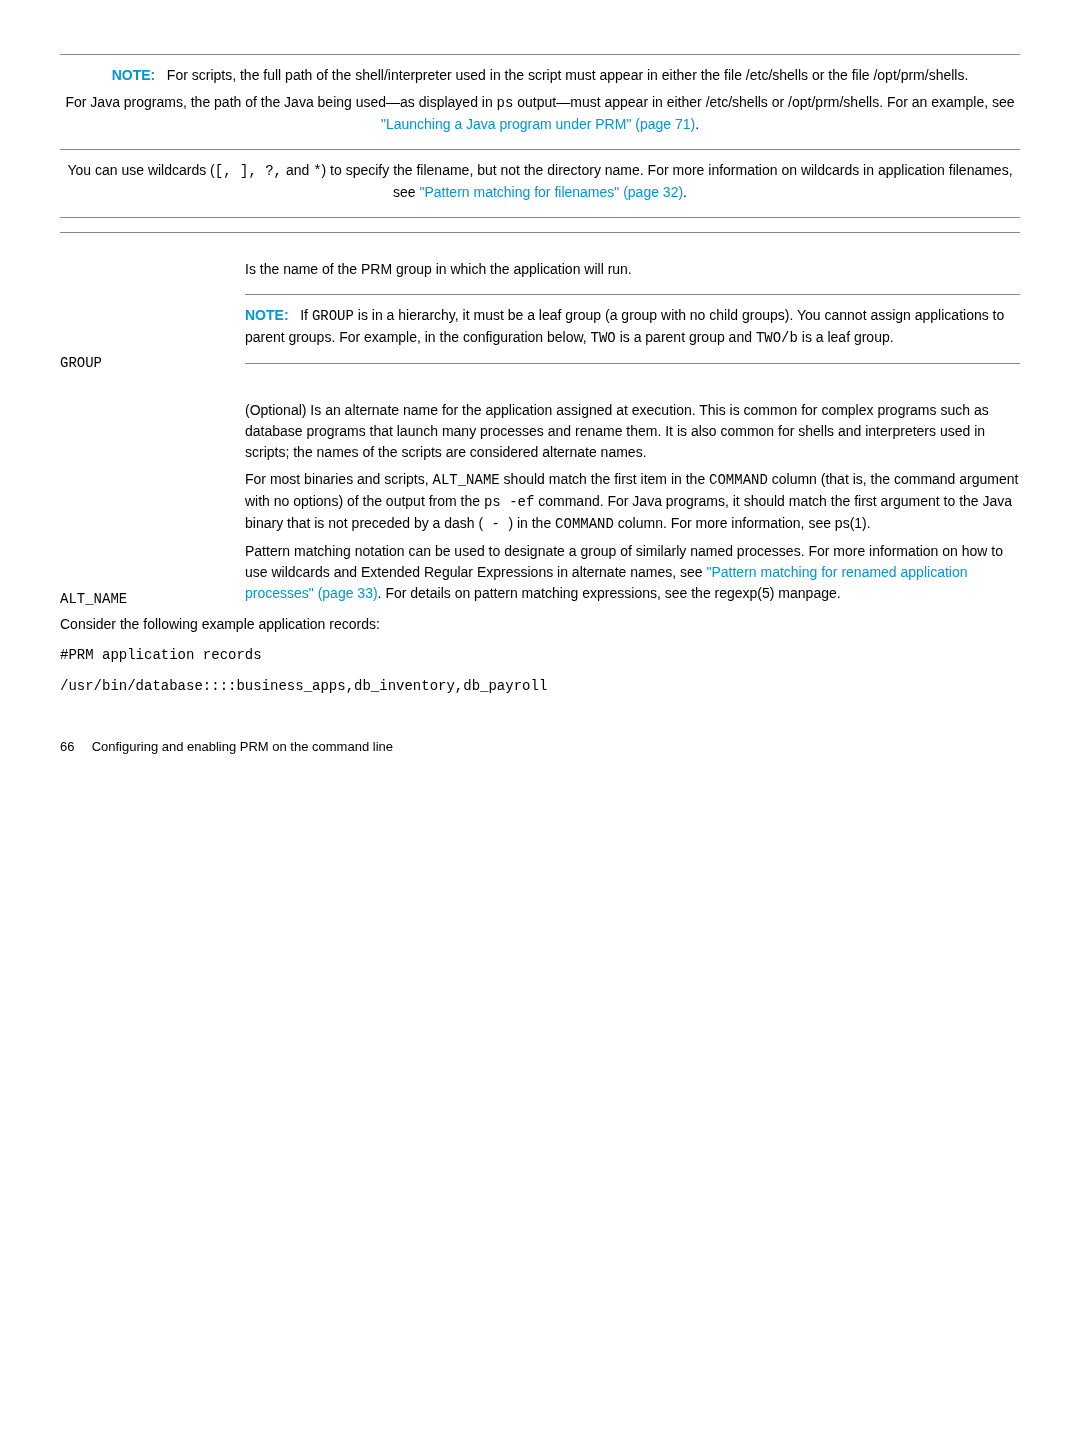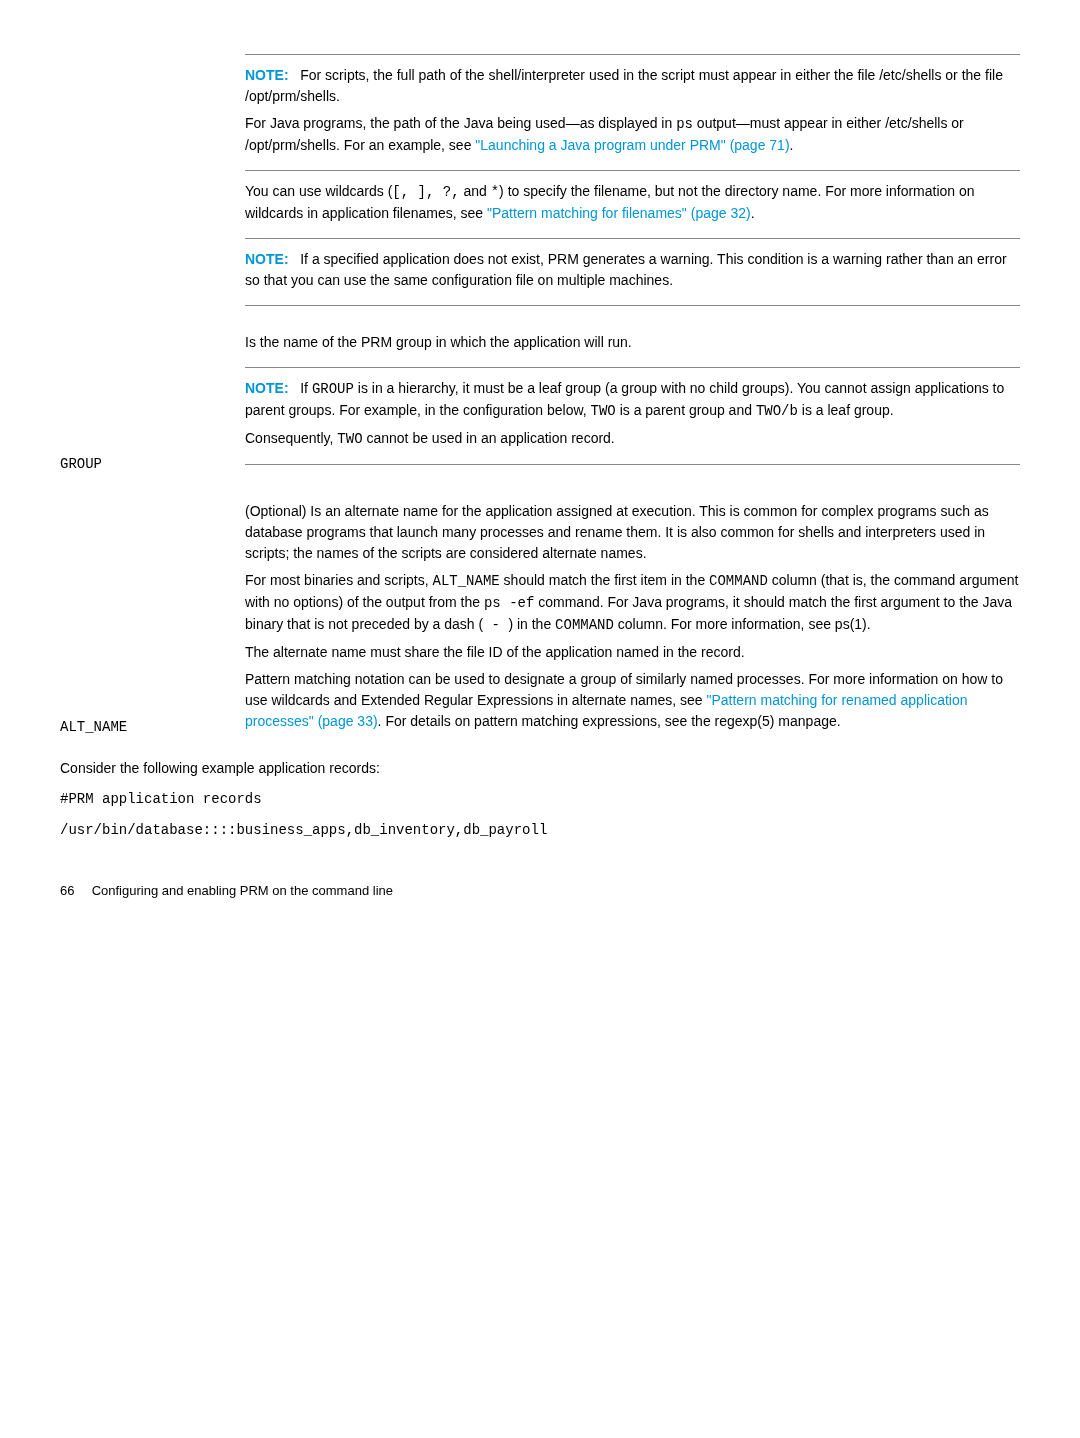--- a/index.html
+++ b/index.html
@@ -6,21 +6,21 @@
     font-family: Arial, Helvetica, sans-serif;
     font-size: 14px;
     line-height: 1.5;
     color: #000;
     margin: 0;
     padding: 40px 60px 20px 60px;
     width: 1080px;
     box-sizing: border-box;
   }
   .content-indent {
-    margin-left: 185px;
+    text-align: center;
   }
   .note-line {
     border-top: 1px solid #888;
     margin: 14px 0 10px 0;
   }
   .note-label {
     color: #0096d6;
     font-weight: bold;
   }
   .link {
@@ -71,55 +71,48 @@
   <p>
     <span>For Java programs, the path of the Java being used—as displayed in </span><span class="mono">ps</span><span> output—must appear in either /etc/shells or /opt/prm/shells. For an example, see </span><span class="link">"Launching a Java program under PRM" (page 71)</span><span>.</span>
   </p>
   <div class="note-line"></div>
 
   <p>
     <span>You can use wildcards (</span><span class="mono">[, ], ?,</span><span> and </span><span class="mono">*</span><span>) to specify the filename, but not the directory name. For more information on wildcards in application filenames, see </span><span class="link">"Pattern matching for filenames" (page 32)</span><span>.</span>
   </p>
 
   <div class="note-line"></div>
-  <p>
-    <span class="note-label">NOTE:</span>&nbsp;&nbsp;&nbsp;<span>If a specified application does not exist, PRM generates a warning. This condition is a warning rather than an error so that you can use the same configuration file on multiple machines.</span>
-  </p>
   <div class="note-line"></div>
 </div>
 
 <div class="def-row">
   <div class="def-term">GROUP</div>
   <div class="def-body">
     <p>Is the name of the PRM group in which the application will run.</p>
     <div class="note-line"></div>
     <p>
       <span class="note-label">NOTE:</span>&nbsp;&nbsp;&nbsp;<span>If </span><span class="mono">GROUP</span><span> is in a hierarchy, it must be a leaf group (a group with no child groups). You cannot assign applications to parent groups. For example, in the configuration below, </span><span class="mono">TWO</span><span> is a parent group and </span><span class="mono">TWO/b</span><span> is a leaf group.</span>
-    </p>
-    <p>
-      <span>Consequently, </span><span class="mono">TWO</span><span> cannot be used in an application record.</span>
     </p>
     <div class="note-line"></div>
   </div>
 </div>
 
 <div class="def-row">
   <div class="def-term">ALT_NAME</div>
   <div class="def-body">
     <p>(Optional) Is an alternate name for the application assigned at execution. This is common for complex programs such as database programs that launch many processes and rename them. It is also common for shells and interpreters used in scripts; the names of the scripts are considered alternate names.</p>
     <p>
       <span>For most binaries and scripts, </span><span class="mono">ALT_NAME</span><span> should match the first item in the </span><span class="mono">COMMAND</span><span> column (that is, the command argument with no options) of the output from the </span><span class="mono">ps -ef</span><span> command. For Java programs, it should match the first argument to the Java binary that is not preceded by a dash (</span><span class="mono"> - </span><span>) in the </span><span class="mono">COMMAND</span><span> column. For more information, see ps(1).</span>
     </p>
-    <p>The alternate name must share the file ID of the application named in the record.</p>
     <p>
       <span>Pattern matching notation can be used to designate a group of similarly named processes. For more information on how to use wildcards and Extended Regular Expressions in alternate names, see </span><span class="link">"Pattern matching for renamed application processes" (page 33)</span><span>. For details on pattern matching expressions, see the regexp(5) manpage.</span>
     </p>
   </div>
 </div>
 
-<p style="margin-top:20px">Consider the following example application records:</p>
+<p style="margin-top:4px">Consider the following example application records:</p>
 <div class="code-block" style="margin-left:0">#PRM application records</div>
 <div class="code-block" style="margin-left:0">/usr/bin/database::::business_apps,db_inventory,db_payroll</div>
 
 <div class="footer">
   <span class="page-num">66</span>
   <span>Configuring and enabling PRM on the command line</span>
 </div>
 
 </body></html>

